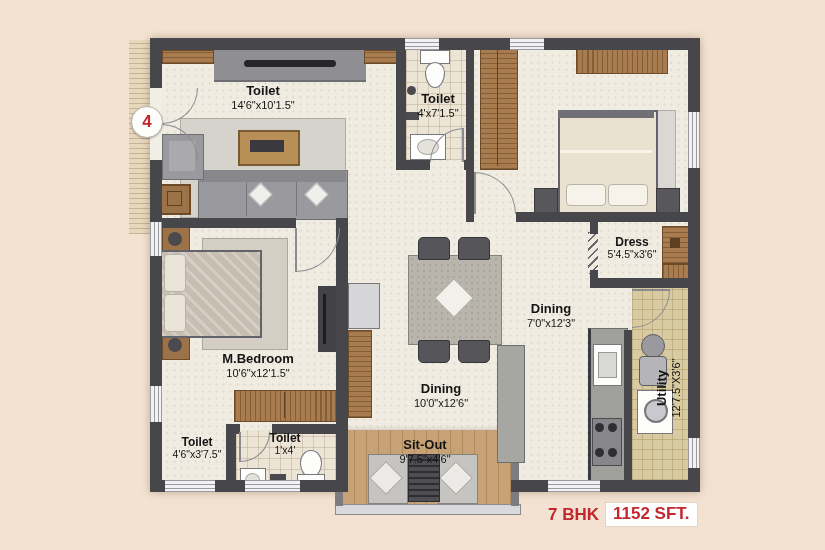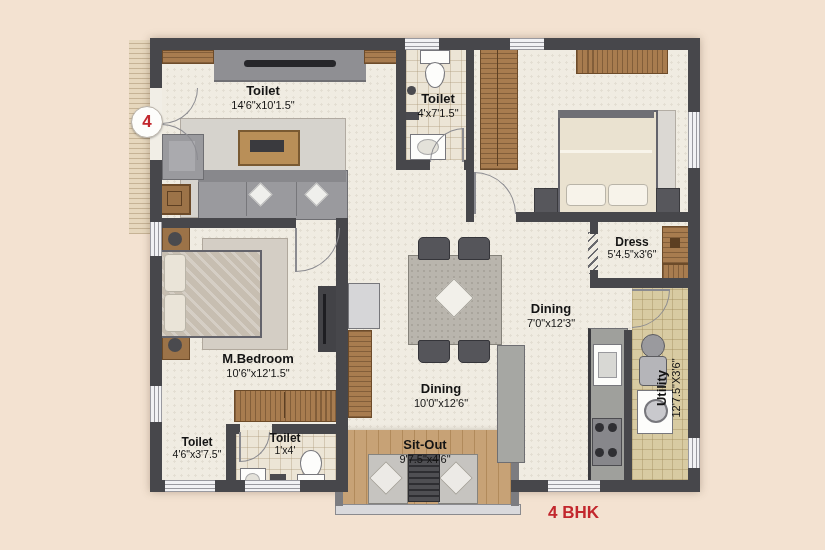--- a/index.html
+++ b/index.html
@@ -247,16 +247,17 @@
   <div class="room-label rot" style="left:668px;top:388px;">
     <div class="nm">Utility</div>
     <div class="dm">12'7.5"X3'6"</div>
   </div>
 
   <div class="marker">
     <span>4</span>
   </div>
 
   <div class="footer">
-    <span>4 BHK</span>
+    <span>7 BHK</span>
+    <span class="area-box"><span>1152 SFT.</span></span>
   </div>
 
 </div>
 
 </body></html>

